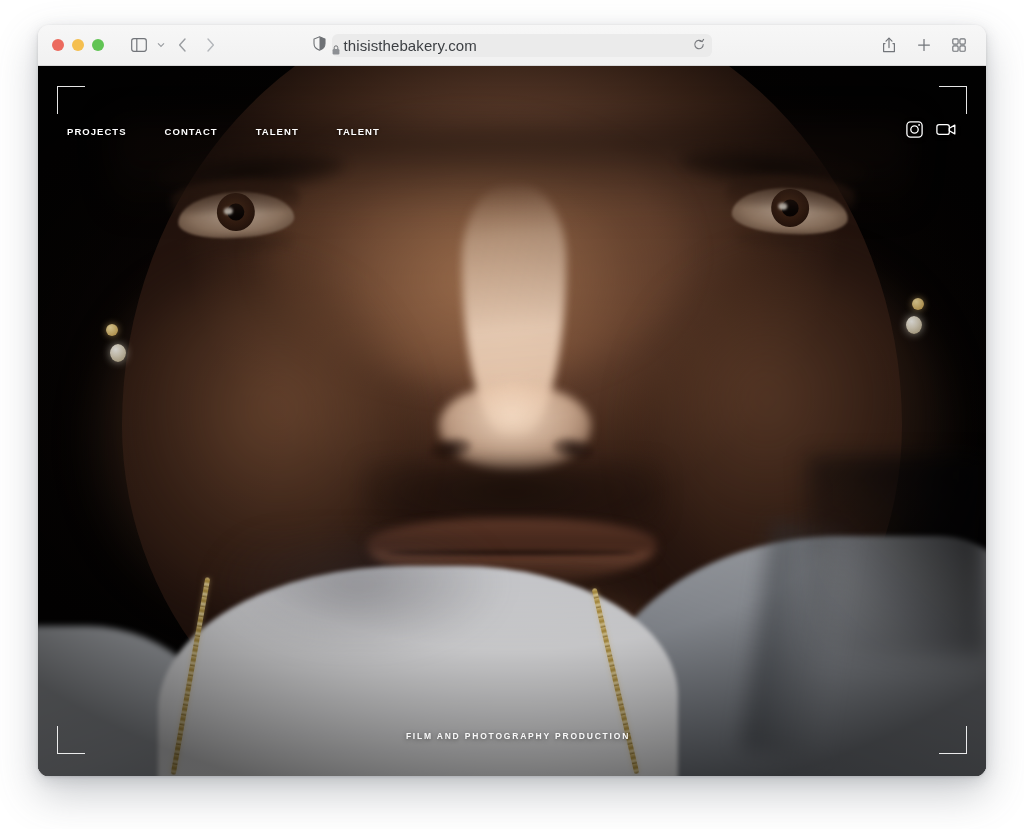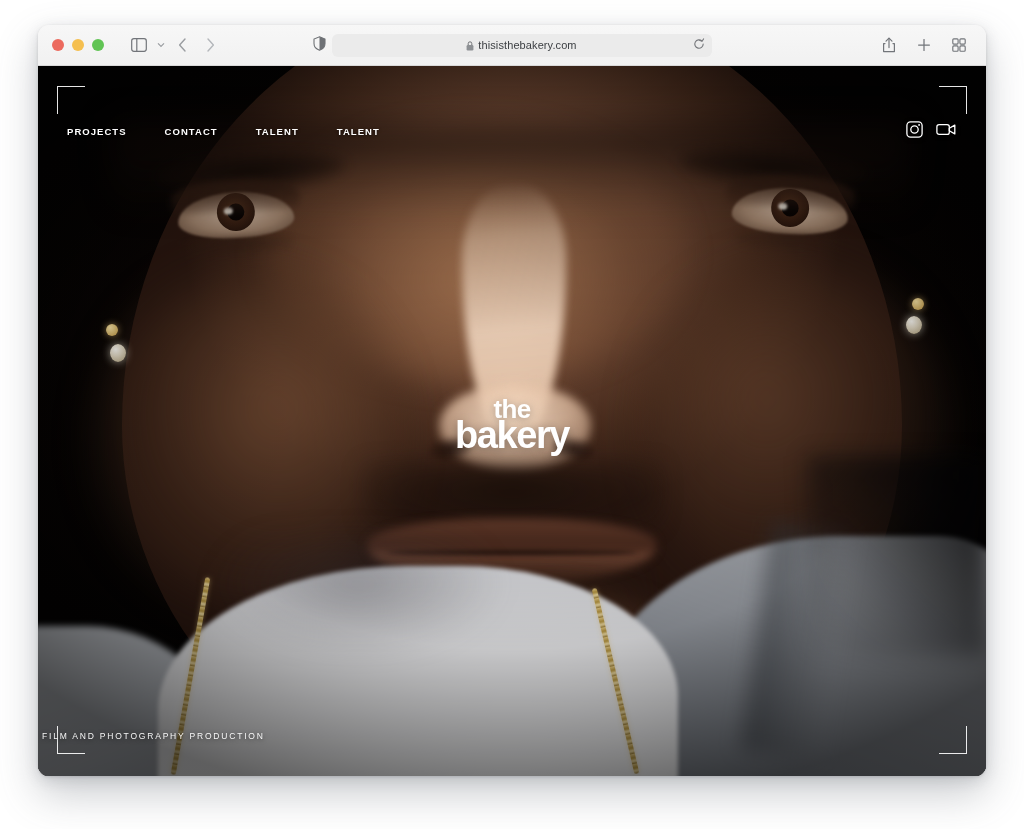--- a/index.html
+++ b/index.html
@@ -66,23 +66,23 @@
   }
   .shield {
     color: #6e7175;
     margin-right: 6px;
   }
   .url-bar {
     pointer-events: auto;
     width: 380px; height: 23px;
     background: #ebebeb;
     border-radius: 6px;
-    display: flex; align-items: center; justify-content: center;
+    display: flex; align-items: center; 
     position: relative;
-    font-size: 11px;
+    font-size: 15px;
     color: #3d4044;
     letter-spacing: 0.1px;
   }
   .url-inner { display: flex; align-items: center; gap: 4px; }
   .lock { width: 8px; height: 9px; position: relative; display:inline-block; }
   .reload {
     position: absolute; right: 7px; top: 50%; transform: translateY(-50%);
     color: #77797d;
   }
 
@@ -423,25 +423,25 @@
   }
   .logo .l2 {
     font-size: 38px; font-weight: 700;
     letter-spacing: -1.4px;
     display: block;
     margin-top: 2px;
   }
 
   .tagline {
     position: absolute;
-    left: 4px; right: 0; bottom: 35px;
-    text-align: left;
+    left: 12px; right: 0; bottom: 35px;
+    text-align: center;
     color: rgba(255,255,255,0.95);
     font-size: 8.5px;
-    font-weight: 400;
+    font-weight: 700;
     letter-spacing: 1.8px;
     text-shadow: 0 1px 4px rgba(0,0,0,0.5);
   }
 </style>
 </head>
 <body>
 
 <div class="page">
 
   <div class="browser-window">
@@ -609,22 +609,18 @@
             </svg>
           </a>
           <a href="#">
             <svg width="20" height="15" viewBox="0 0 20 15" fill="none" stroke="#fff" stroke-width="1.3" stroke-linejoin="round">
               <rect x="0.9" y="2.6" width="12.4" height="9.8" rx="2.2"></rect>
               <path d="M13.3 6.3 L18.8 3.1 V11.9 L13.3 8.7 Z"></path>
             </svg>
           </a>
         </div>
 
-        <div class="logo">
-          <span class="l1">the</span>
-          <span class="l2">bakery</span>
-        </div>
 
         <div class="tagline">FILM AND PHOTOGRAPHY PRODUCTION</div>
       </div>
     </div>
   </div>
 </div>
 
 </body></html>

